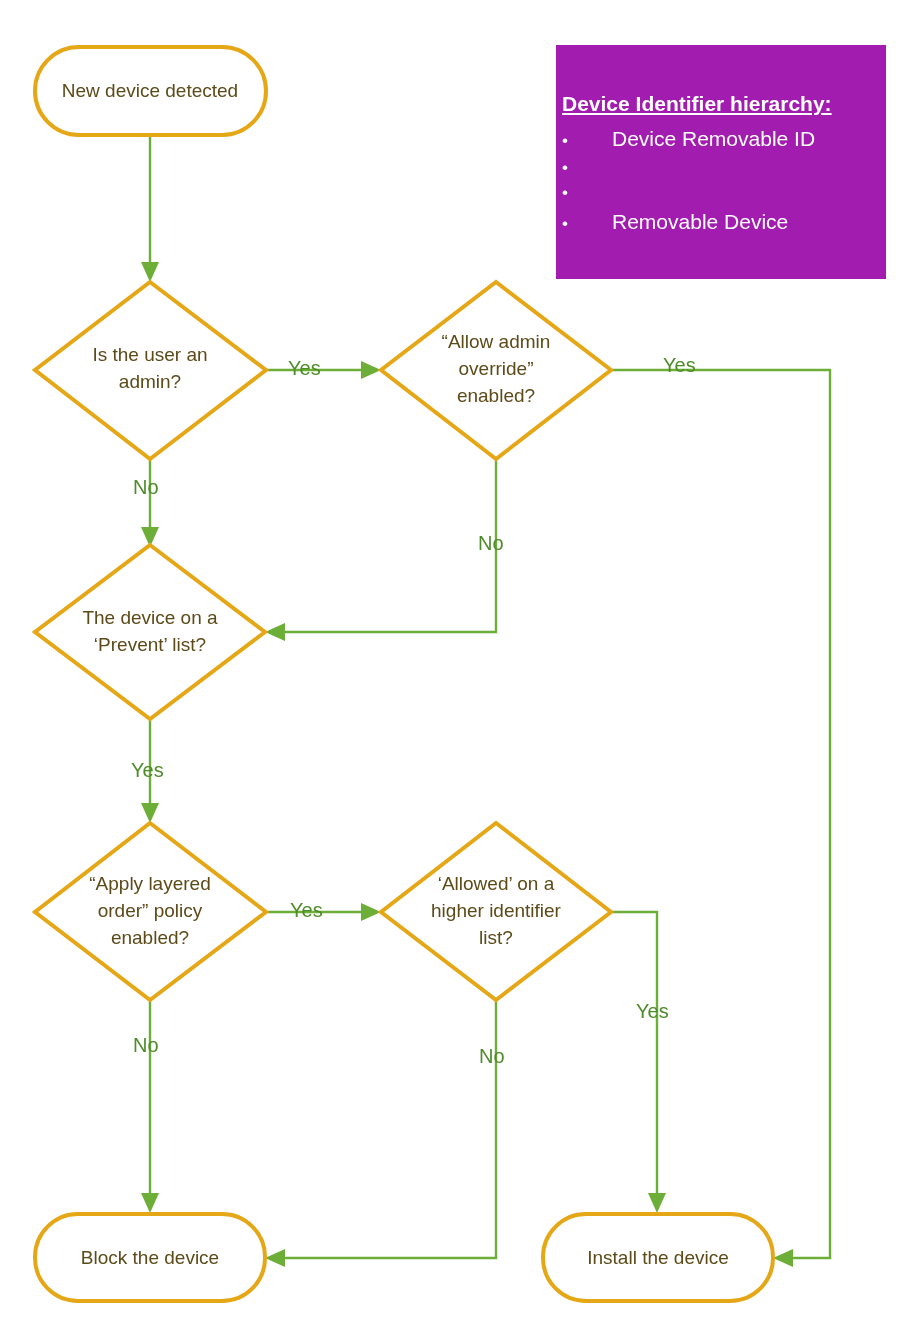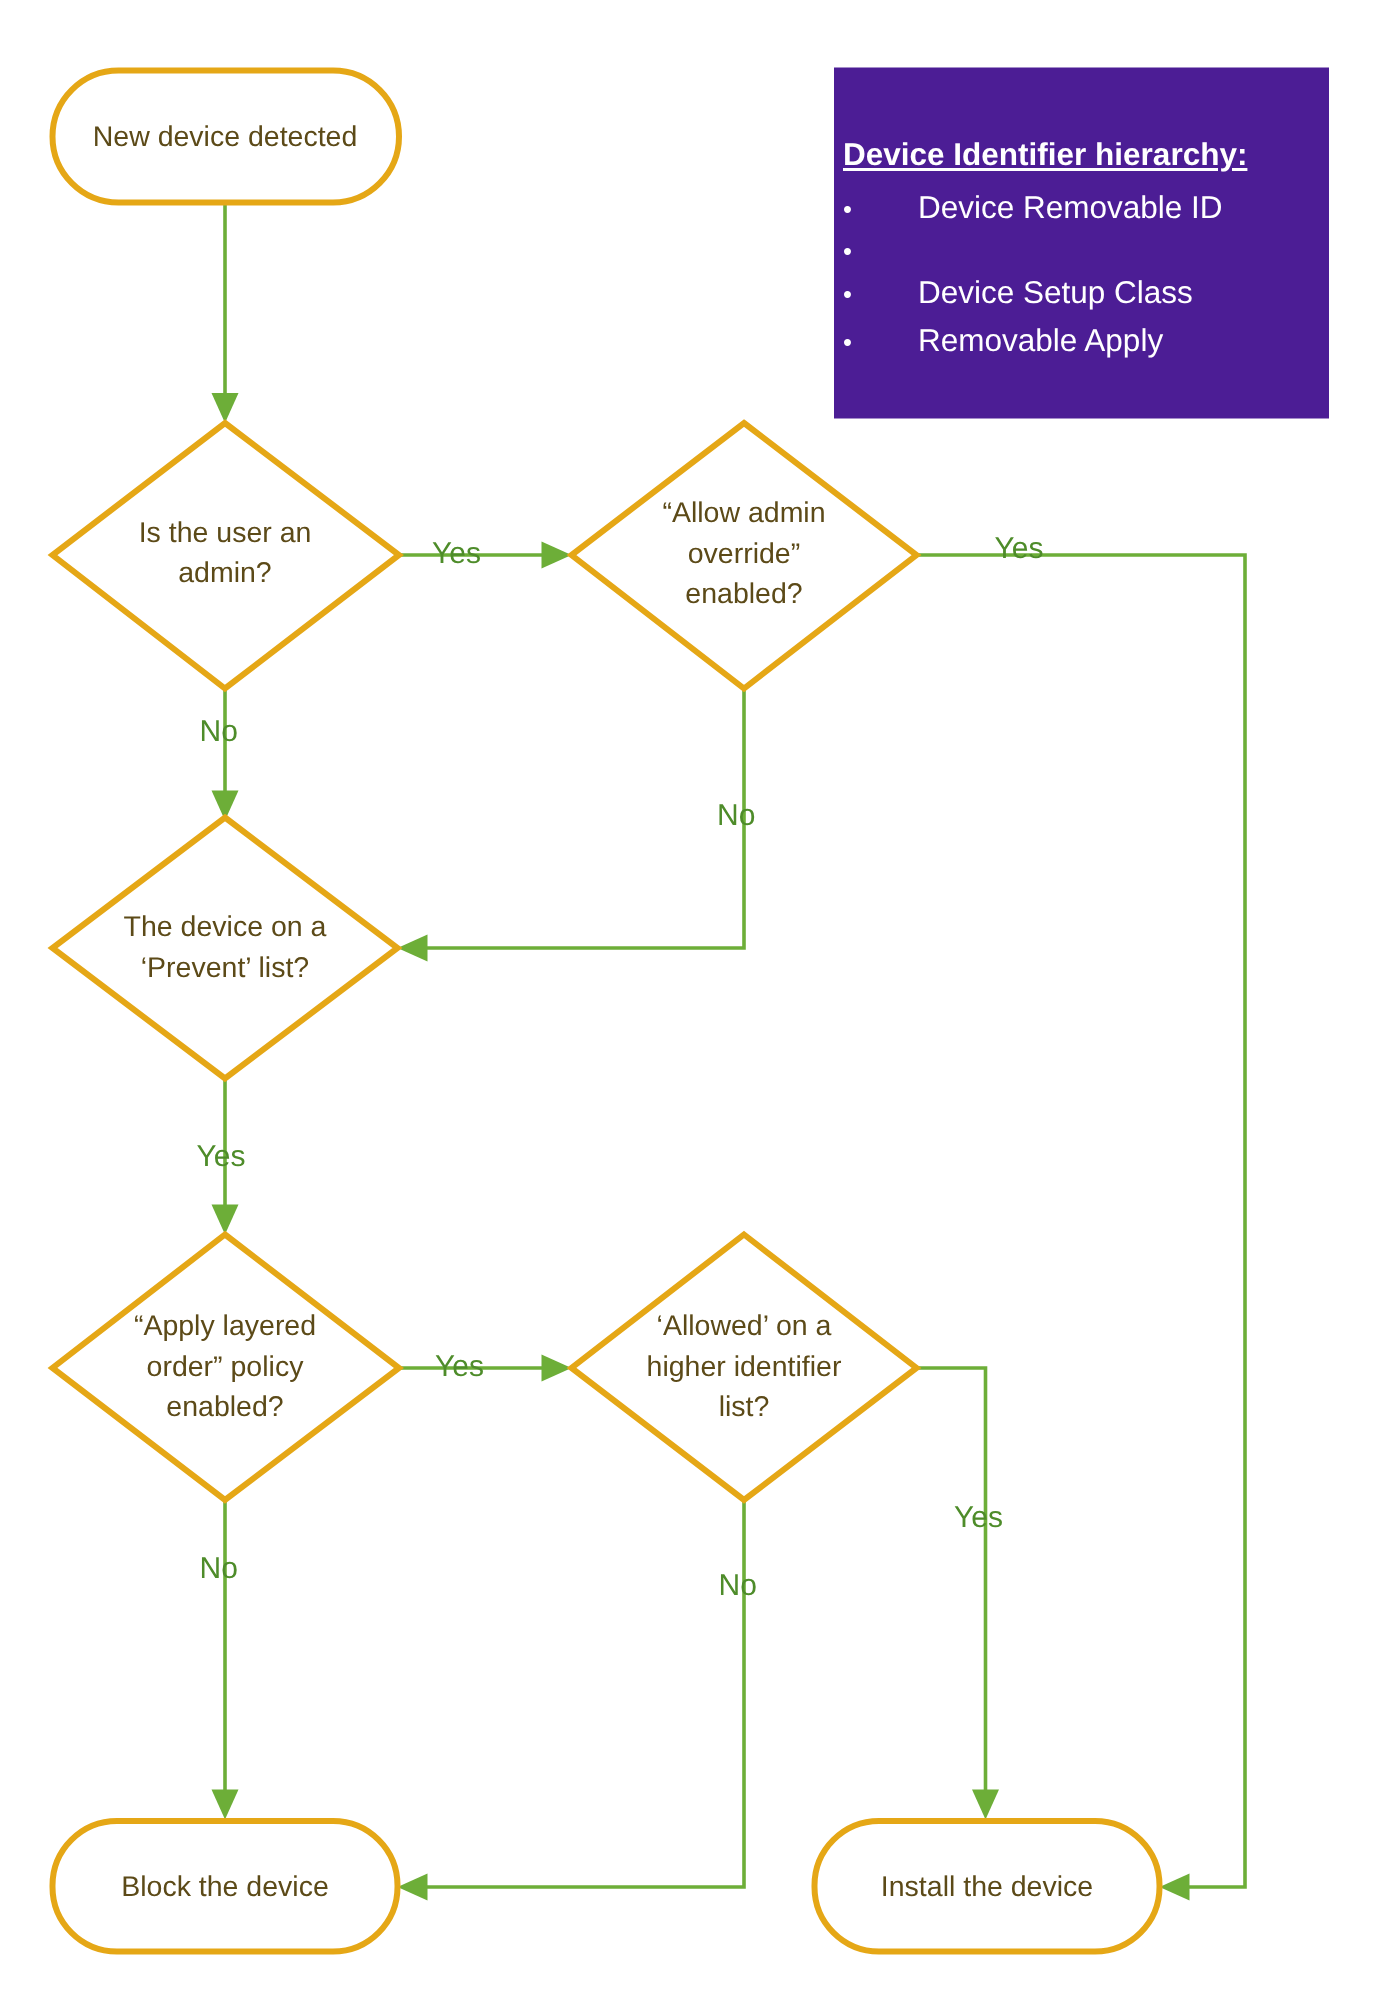--- a/index.html
+++ b/index.html
@@ -51,21 +51,21 @@
     font-family: "Liberation Sans", sans-serif;
     font-size: 20px;
     dominant-baseline: middle;
   }
   .legend-box {
     position: absolute;
     left: 556px;
     top: 45px;
     width: 330px;
     height: 234px;
-    background: #4c1d95;
+    background: #a21caf;
     box-sizing: border-box;
     padding: 44px 0 0 0;
   }
   .legend-title {
     color: #ffffff;
     font-family: "Liberation Sans", sans-serif;
     font-size: 21px;
     font-weight: bold;
     text-decoration: underline;
     margin: 0 0 4px 6px;
@@ -219,22 +219,21 @@
     <ul class="legend-list">
       <li class="legend-item">
         <span class="legend-bullet">•</span>
         <span class="legend-label">Device Removable ID</span>
       </li>
       <li class="legend-item">
         <span class="legend-bullet">•</span>
       </li>
       <li class="legend-item">
         <span class="legend-bullet">•</span>
-        <span class="legend-label">Device Setup Class</span>
-      </li>
-      <li class="legend-item">
-        <span class="legend-bullet">•</span>
-        <span class="legend-label">Removable Apply</span>
+      </li>
+      <li class="legend-item">
+        <span class="legend-bullet">•</span>
+        <span class="legend-label">Removable Device</span>
       </li>
     </ul>
   </div>
 
 </div>
 
 </body></html>

